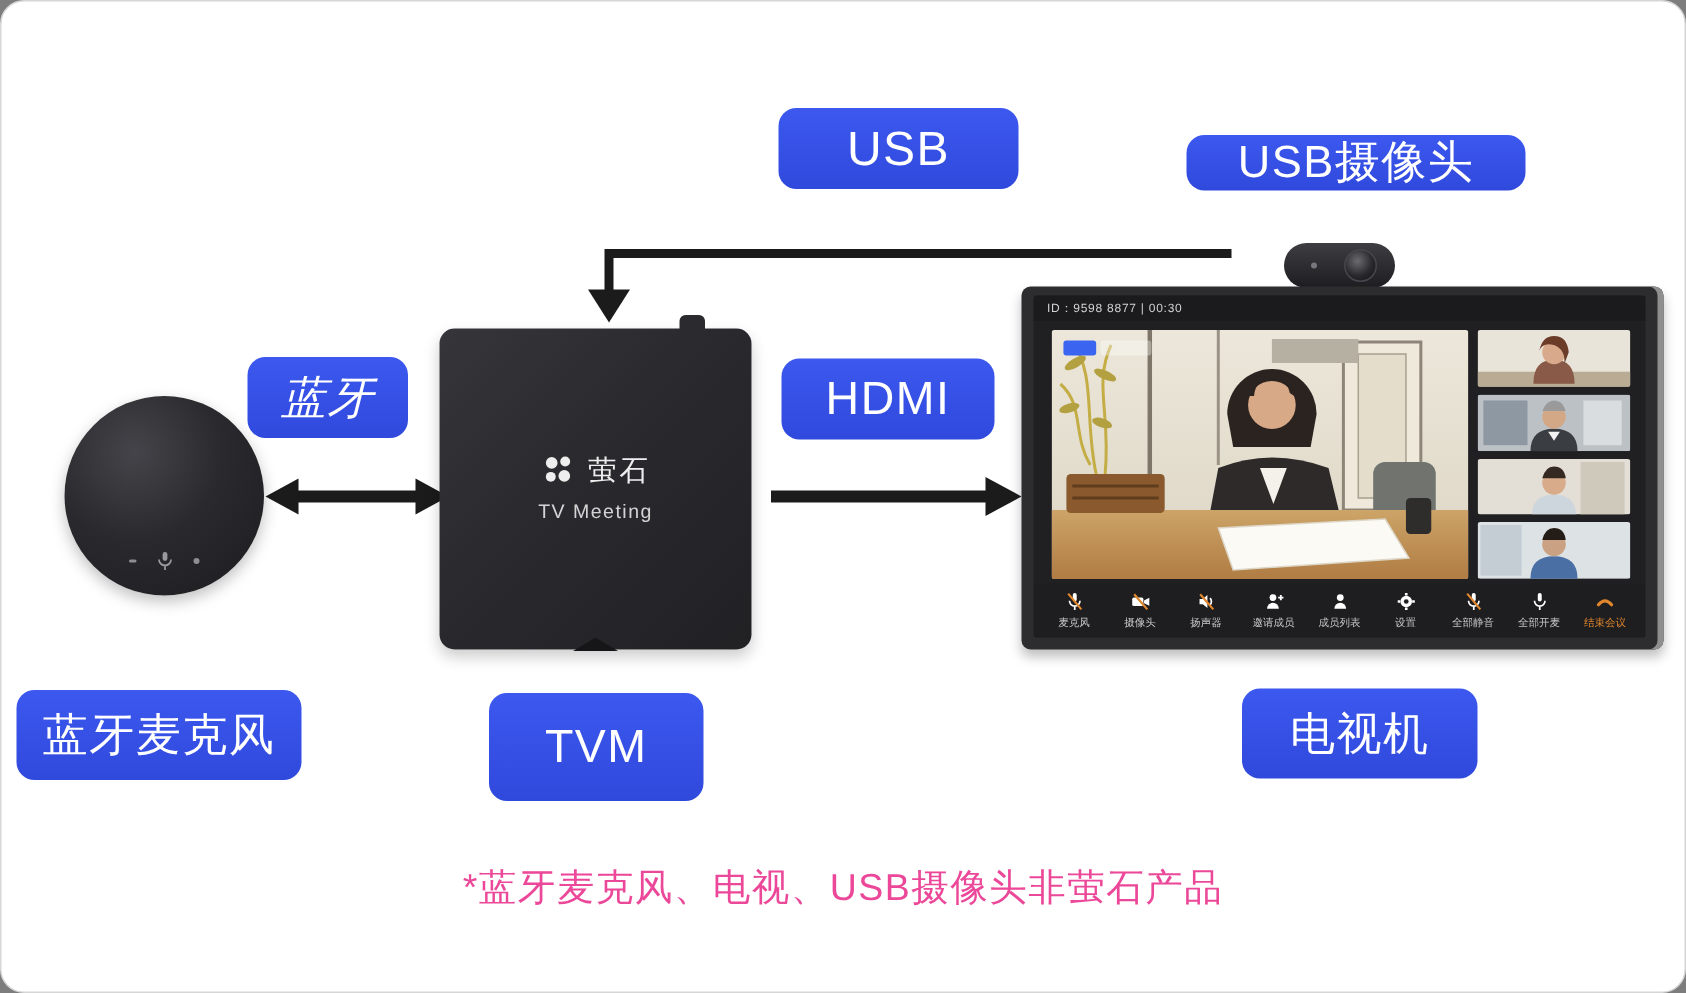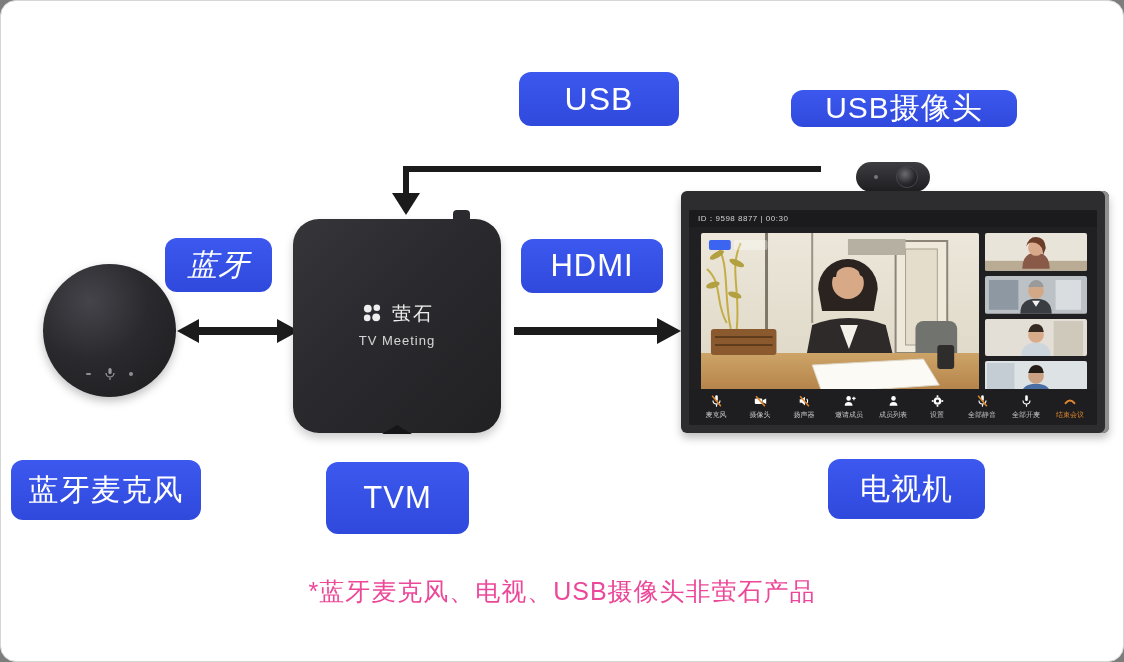--- a/index.html
+++ b/index.html
@@ -15,21 +15,21 @@
   .arrows { position:absolute; left:0; top:0; width:1124px; height:662px; }
 
   
   .mic { position:absolute; left:42px; top:263px; width:133px; height:133px; border-radius:50%;
          background:radial-gradient(circle at 35% 28%, #44444a 0%, #2a2a2e 45%, #1c1c1f 100%);
          box-shadow:0 4px 10px rgba(0,0,0,.25); }
   .mic-controls { position:absolute; left:0; right:0; bottom:16px; display:flex; align-items:center; justify-content:center; gap:13px; }
   .mic-dot { width:5px; height:2px; background:#8f8f93; border-radius:1px; }
 
   
-  .tvm-box { position:absolute; left:292px; top:218px; width:208px; height:214px; border-radius:26px;
+  .tvm-box { position:absolute; left:292px; top:218px; width:208px; height:214px; border-radius:10px;
              background:linear-gradient(135deg,#35353a 0%, #2a2a2e 45%, #212124 100%);
              box-shadow:0 5px 10px rgba(0,0,0,.2); }
   .tvm-antenna { position:absolute; left:160px; top:-9px; width:17px; height:12px; background:#2b2b2f; border-radius:4px 4px 0 0; }
   .tvm-notch { position:absolute; left:50%; bottom:-1px; transform:translateX(-50%);
                width:0; height:0; border-left:15px solid transparent; border-right:15px solid transparent; border-bottom:9px solid #161618; }
   .tvm-logo { position:absolute; left:0; right:0; top:82px; display:flex; flex-direction:column; align-items:center; gap:6px; }
   .tvm-brand-row { display:flex; align-items:center; gap:8px; }
   .tvm-brand { color:rgba(255,255,255,.92); font-size:19px; letter-spacing:2px; }
   .tvm-product { color:rgba(255,255,255,.8); font-size:13px; letter-spacing:1px; }
 
@@ -37,21 +37,21 @@
   .webcam { position:absolute; left:855px; top:161px; width:74px; height:30px; border-radius:15px;
             background:linear-gradient(180deg,#3d3d42,#1e1e21); }
   .webcam-lens { position:absolute; left:40px; top:4px; width:22px; height:22px; border-radius:50%;
                  background:radial-gradient(circle at 40% 35%, #6a6a70 0%, #2a2a2e 55%, #101012 100%); border:1px solid #46464c; }
   .webcam-dot { position:absolute; left:18px; top:13px; width:4px; height:4px; border-radius:50%; background:#77777d; }
   .webcam-mount { position:absolute; left:883px; top:190px; width:18px; height:8px; background:#222225; border-radius:0 0 3px 3px; }
 
   
   .tv { position:absolute; left:680px; top:190px; width:428px; height:242px; background:#2d2d30;
         border-radius:6px; box-shadow:inset -4px 0 0 #8f8f8f, 0 5px 8px rgba(0,0,0,.25); }
-  .tv-screen { position:absolute; left:8px; top:6px; right:12px; bottom:8px; background:#202022; border-radius:2px; overflow:hidden;margin-top:13px; }
+  .tv-screen { position:absolute; left:8px; top:6px; right:12px; bottom:8px; background:#202022; border-radius:2px; overflow:hidden; }
   .tv-statusbar { height:17px; display:flex; align-items:center; padding-left:9px; background:#1b1b1d;
                   color:#d2d2d4; font-size:8px; letter-spacing:.5px; }
   .tv-body { position:absolute; left:12px; right:10px; top:23px; height:166px; display:flex; gap:6px; }
   .tv-main { flex:1; border-radius:2px; overflow:hidden; position:relative; }
   .tv-side { width:102px; display:flex; flex-direction:column; gap:5px; }
   .thumb { flex:1; border-radius:2px; overflow:hidden; }
   .thumb svg, .tv-main svg { display:block; width:100%; height:100%; }
   .tv-toolbar { position:absolute; left:0; right:0; bottom:0; height:36px; background:#1e1e20;
                 display:flex; align-items:center; justify-content:space-between; padding:0 12px; }
   .tb-group { display:flex; gap:14px; }

